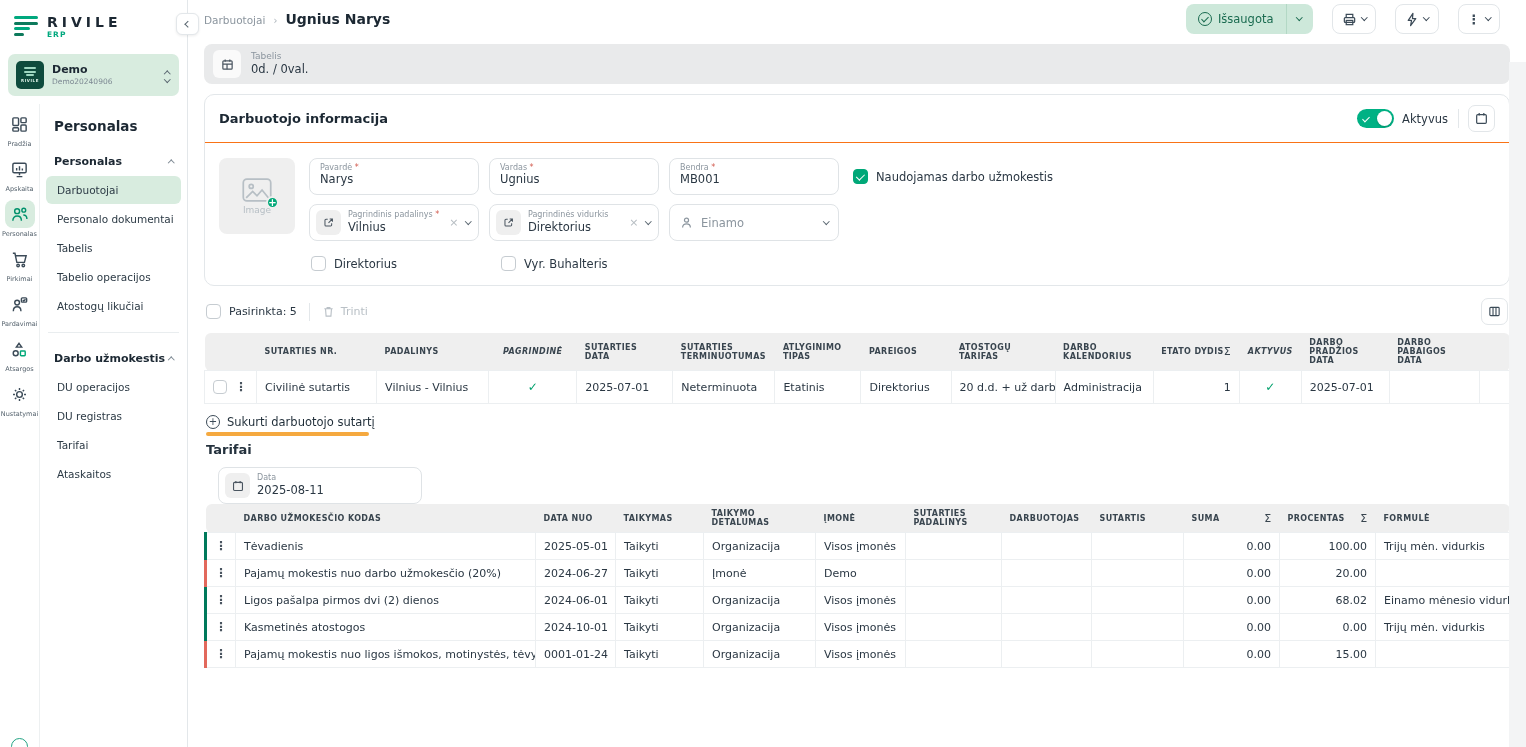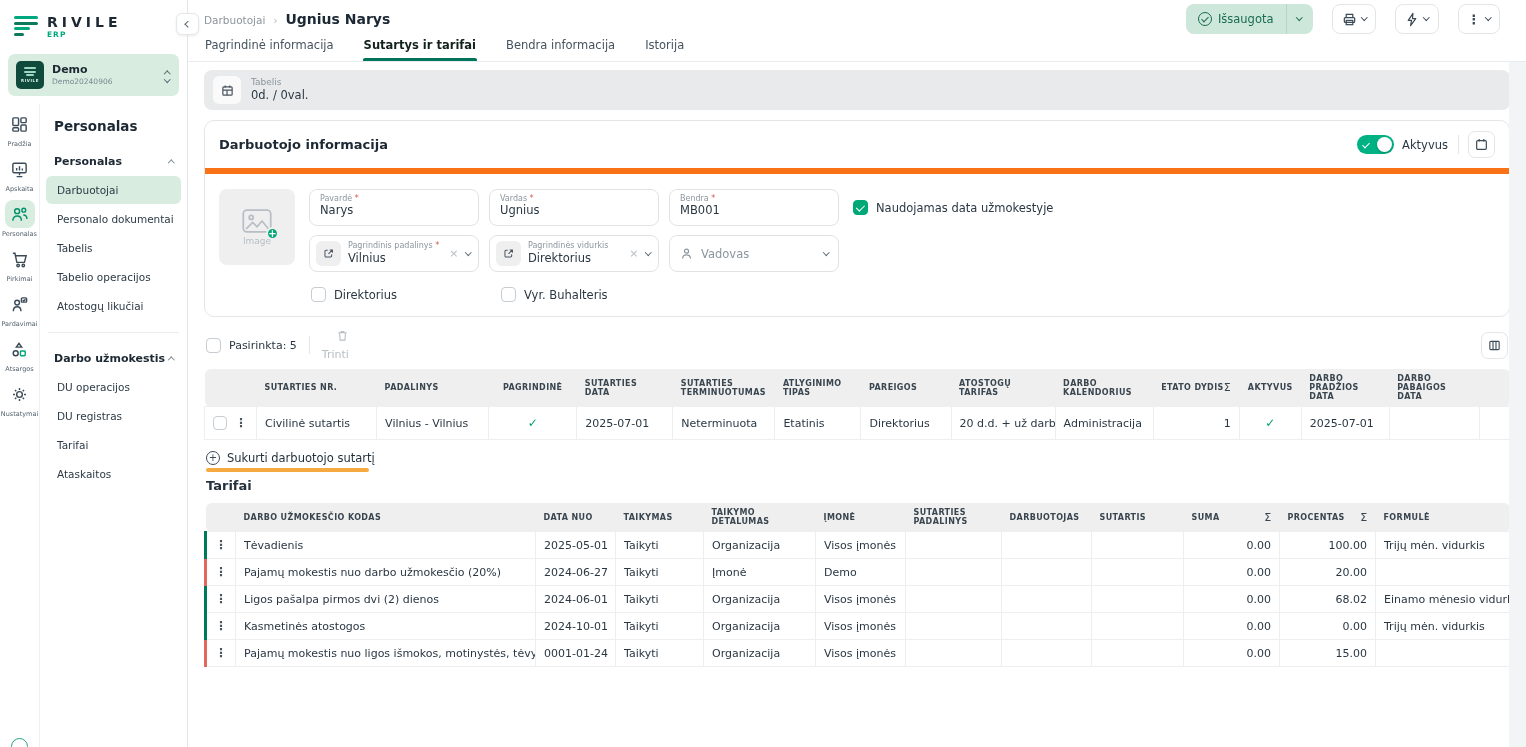--- a/index.html
+++ b/index.html
@@ -70,21 +70,21 @@
 
   .page { flex:1; padding:8px 16px 0; overflow:hidden; }
 
   .tabelis-bar { background:#e9eaeb; border-radius:8px; height:40px; display:flex; align-items:center; gap:10px; padding:0 9px; margin-bottom:10px; }
   .tile { width:28px; height:28px; background:#fafafa; border-radius:6px; display:grid; place-items:center; color:#4a5560; }
   .bar-meta { display:flex; flex-direction:column; line-height:1.3; }
   .bar-label { font-size:9px; color:#8b959e; }
   .bar-value { font-size:11.5px; font-weight:500; color:#2a3743; }
 
   .card { border:1px solid #e3e7ea; border-radius:10px; margin-bottom:12px; }
-  .card-head { display:flex; align-items:center; justify-content:space-between; padding:10px 14px; border-bottom:6px solid #f97316; }
+  .card-head { display:flex; align-items:center; justify-content:space-between; padding:10px 14px; border-bottom:1px solid #f97316; }
   .sec-title { font-size:13px; font-weight:bold; color:#1c2833; }
   .head-right { display:flex; align-items:center; gap:9px; }
   .toggle-wrap { display:flex; align-items:center; gap:8px; padding-right:10px; border-right:1px solid #e3e7ea; cursor:pointer; }
   .toggle { width:37px; height:19px; background:#00b184; border-radius:10px; position:relative; }
   .toggle::before { content:""; position:absolute; left:7px; top:5.5px; width:3px; height:6px; border-right:1.7px solid #fff; border-bottom:1.7px solid #fff; transform:rotate(45deg); }
   .toggle .knob { position:absolute; right:2px; top:2px; width:15px; height:15px; background:#fff; border-radius:50%; box-shadow:0 1px 2px rgba(0,0,0,.2); }
   .toggle-label { font-size:11.5px; color:#2a3743; }
   .sq-btn { width:27px; height:27px; background:#fff; border:1px solid #e2e6e9; border-radius:7px; display:grid; place-items:center; color:#3c4b58; cursor:pointer; }
 
   .card-body { padding:15px 14px 14px; display:flex; gap:14px; }
@@ -107,32 +107,32 @@
   .checkbox.checked { background:#00a878; border-color:#00a878; position:relative; }
   .checkbox.checked::after { content:""; position:absolute; left:4px; top:1.5px; width:3.5px; height:7px; border-right:1.8px solid #fff; border-bottom:1.8px solid #fff; transform:rotate(45deg); }
   .cb-row { display:flex; align-items:center; gap:8px; font-size:11.5px; color:#2a3743; }
   .emp-cbs { display:flex; gap:104px; margin-top:15px; margin-left:2px; }
 
   
   .section-head { display:flex; align-items:center; justify-content:space-between; margin:4px 2px 8px; }
   .list-toolbar { display:flex; align-items:center; gap:12px; margin:0 2px 8px; }
   .tb-label { font-size:11px; color:#2a3743; }
   .tb-div { width:1px; height:18px; background:#e3e7ea; }
-  .tb-disabled { display:flex; align-items:flex-end; gap:6px; color:#b9c0c6; font-size:11px;flex-direction:column; }
+  .tb-disabled { display:flex; align-items:flex-start; gap:6px; color:#b9c0c6; font-size:11px; }
 
   
   table { width:100%; border-collapse:collapse; table-layout:fixed; }
   thead th { background:#efefef; font-size:8px; text-transform:uppercase; letter-spacing:.4px; color:#39454f; font-weight:bold; text-align:left; padding:5px 8px; vertical-align:middle; }
   thead th:first-child { border-radius:6px 0 0 6px; }
   thead th:last-child { border-radius:0 6px 6px 0; }
   tbody td { border:1px solid #eceff1; font-size:11px; color:#2a3743; padding:6px 8px; white-space:nowrap; overflow:hidden; background:#fff; }
   .th-sum { display:flex; justify-content:space-between; align-items:center; }
   .sum-glyph { font-size:11px; font-weight:normal; color:#39454f; }
   .num { text-align:right; }
-  .center { text-align:center; }
+  .center { text-align:center;font-style:italic; }
   .ck-green { color:#00a06c; font-weight:bold; font-size:12px; }
   .kebab-cell { color:#4a5560; font-weight:bold; text-align:center; font-size:12px; cursor:pointer; }
   .contracts-row td { padding:9px 8px; }
   .sel { position:relative; border-left:3px solid transparent !important; }
   .bar-green { border-left-color:#00795b !important; }
   .bar-red { border-left-color:#e2685c !important; }
 
   .create-link { display:inline-flex; align-items:center; gap:7px; font-size:11.5px; font-weight:500; color:#1f2d38; margin:11px 2px 0; cursor:pointer; }
   .plus-circle { width:14px; height:14px; border:1.4px solid #3c4b58; border-radius:50%; display:grid; place-items:center; font-size:10px; line-height:1; color:#3c4b58; }
   .orange-bar { width:163px; height:4px; background:#f5a93f; border-radius:2px; margin:3px 0 6px 2px; }
@@ -323,26 +323,20 @@
             </svg>
           <span class="chv s down"></span>
         </div>
         <div class="icon-btn">
           <span class="kebab-glyph">⋮</span>
           <span class="chv s down"></span>
         </div>
       </div>
     </header>
 
-    <nav class="tabs">
-      <span class="tab">Pagrindinė informacija</span>
-      <span class="tab active">Sutartys ir tarifai</span>
-      <span class="tab">Bendra informacija</span>
-      <span class="tab">Istorija</span>
-    </nav>
 
     <div class="page">
 
       
       <div class="tabelis-bar">
         <span class="tile">
           <svg width="13" height="13" viewBox="0 0 14 14" fill="none" stroke="currentColor" stroke-width="1.3">
               <rect x="2" y="3" width="10" height="9" rx="1"></rect>
               <path d="M2 6.5h10 M6.5 6.5V12"></path>
               <path d="M4.5 1.5v2.5 M9.5 1.5v2.5"></path>
@@ -392,21 +386,21 @@
               <div class="field">
                 <span class="flabel"><span>Vardas</span> <span class="req">*</span></span>
                 <span class="fvalue">Ugnius</span>
               </div>
               <div class="field">
                 <span class="flabel"><span>Bendra</span> <span class="req">*</span></span>
                 <span class="fvalue">MB001</span>
               </div>
               <span class="cb-row" style="margin-left:4px">
                 <span class="checkbox checked"></span>
-                <span>Naudojamas data užmokestyje</span>
+                <span>Naudojamas darbo užmokestis</span>
               </span>
             </div>
             <div class="f-row">
               <div class="field-combo">
                 <span class="mini-tile">
                   <svg width="11" height="11" viewBox="0 0 14 14" fill="none" stroke="currentColor" stroke-width="1.3">
                       <path d="M6 3H3.8A1.3 1.3 0 0 0 2.5 4.3v5.9A1.3 1.3 0 0 0 3.8 11.5h5.9A1.3 1.3 0 0 0 11 10.2V8"></path>
                       <path d="M8.5 2.5H12V6 M12 2.5L7 7.5"></path>
                     </svg>
                 </span>
@@ -429,21 +423,21 @@
                   <span class="fvalue">Direktorius</span>
                 </span>
                 <span class="clear-x">×</span>
                 <span class="chv s down" style="color:#5a6771"></span>
               </div>
               <div class="select">
                 <svg width="13" height="13" viewBox="0 0 14 14" fill="none" stroke="currentColor" stroke-width="1.3">
                     <circle cx="7" cy="4.5" r="2.2"></circle>
                     <path d="M2.8 12.5c0-2.7 1.8-4 4.2-4s4.2 1.3 4.2 4"></path>
                   </svg>
-                <span class="ph">Vadovas</span>
+                <span class="ph">Einamo</span>
                 <span class="chv s down" style="color:#5a6771"></span>
               </div>
             </div>
             <div class="emp-cbs">
               <span class="cb-row">
                 <span class="checkbox"></span>
                 <span>Direktorius</span>
               </span>
               <span class="cb-row">
                 <span class="checkbox"></span>
@@ -546,20 +540,32 @@
       </table>
 
       <div class="create-link">
         <span class="plus-circle">+</span>
         <span>Sukurti darbuotojo sutartį</span>
       </div>
       <div class="orange-bar"></div>
 
       
       <div class="tarifai-title">Tarifai</div>
+      <div class="field-combo date-field">
+        <span class="mini-tile">
+          <svg width="12" height="12" viewBox="0 0 14 14" fill="none" stroke="currentColor" stroke-width="1.3">
+              <rect x="1.8" y="2.8" width="10.4" height="9.4" rx="1.2"></rect>
+              <path d="M4.5 1.2v2.6 M9.5 1.2v2.6"></path>
+            </svg>
+        </span>
+        <span class="combo-meta">
+          <span class="flabel">Data</span>
+          <span class="fvalue">2025-08-11</span>
+        </span>
+      </div>
 
 
       <table>
         <colgroup>
           <col style="width:30px">
             <col style="width:300px">
             <col style="width:80px">
             <col style="width:88px">
             <col style="width:112px">
             <col style="width:90px">

